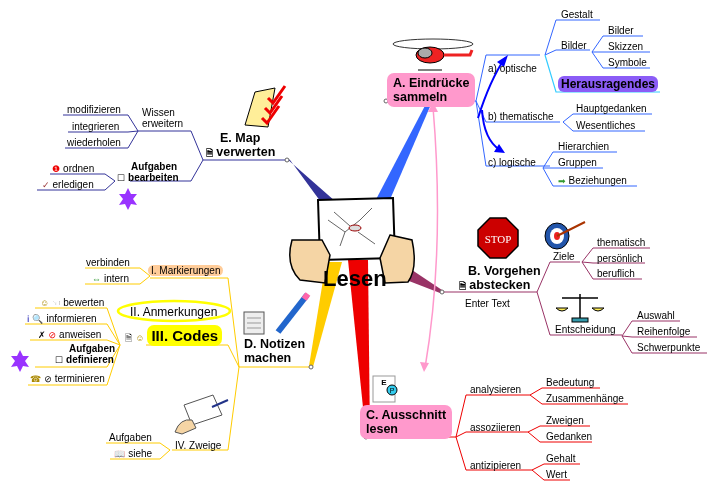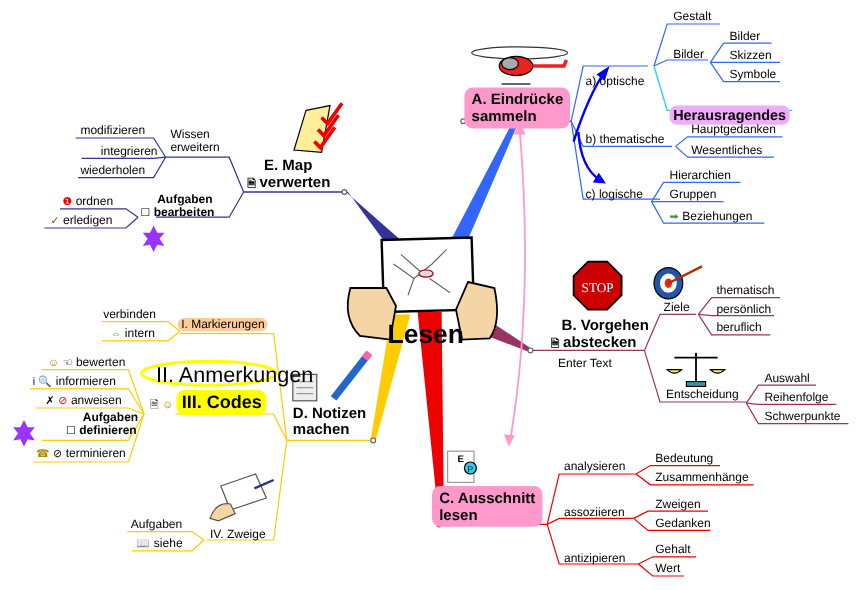--- a/index.html
+++ b/index.html
@@ -187,21 +187,21 @@
 <div class="main pink" style="left:387px;top:73px;">
   <div>A. Eindrücke</div>
   <div>sammeln</div>
 </div>
 <div class="t" style="left:488px;top:43px;margin-top:20px;">a) optische</div>
 <div class="t" style="left:561px;top:9px;">Gestalt</div>
 <div class="t" style="left:561px;top:40px;">Bilder</div>
 <div class="t" style="left:608px;top:25px;">Bilder</div>
 <div class="t" style="left:608px;top:41px;">Skizzen</div>
 <div class="t" style="left:608px;top:57px;">Symbole</div>
-<div class="m" style="left:558px;top:88px;background:#f0abfc;border-radius:6px;padding:1px 3px;">Herausragendes</div>
+<div class="m" style="left:558px;top:76px;background:#8b5cf6;border-radius:6px;padding:1px 3px;">Herausragendes</div>
 <div class="t" style="left:488px;top:111px;">b) thematische</div>
 <div class="t" style="left:576px;top:103px;">Hauptgedanken</div>
 <div class="t" style="left:576px;top:120px;">Wesentliches</div>
 <div class="t" style="left:488px;top:157px;">c) logische</div>
 <div class="t" style="left:558px;top:141px;">Hierarchien</div>
 <div class="t" style="left:558px;top:157px;">Gruppen</div>
 <div class="t" style="left:558px;top:175px;">
   <span class="ico" style="color:#339933">➡</span><span>Beziehungen</span>
 </div>
 
@@ -235,21 +235,21 @@
 
 <div class="main" style="left:244px;top:337px;">
   <div>D. Notizen</div>
   <div>machen</div>
 </div>
 <div class="t" style="left:148px;top:265px;background:#ffcc99;border-radius:6px;padding:0 3px;">I. Markierungen</div>
 <div class="t" style="left:86px;top:257px;">verbinden</div>
 <div class="t" style="left:92px;top:273px;">
   <span class="ico" style="color:#339933">⇔</span><span>intern</span>
 </div>
-<div class="t" style="left:130px;top:305px;font-size:18px;line-height:14px;">II. Anmerkungen</div>
+<div class="t" style="left:130px;top:305px;font-size:12px;line-height:14px;">II. Anmerkungen</div>
 <div style="position:absolute;left:125px;top:327px;white-space:nowrap;">
   <span class="ico">🗎</span><span class="ico" style="color:#aa8800">☺</span><span style="font-size:15px;font-weight:bold;background:#ffff00;border-radius:7px;padding:2px 4px;">III. Codes</span>
 </div>
 <div class="t" style="left:40px;top:297px;">
   <span class="ico" style="color:#aa8800">☺</span><span class="ico">☜</span><span>bewerten</span>
 </div>
 <div class="t" style="left:27px;top:313px;">
   <span class="ico" style="color:#0000aa">ℹ</span><span class="ico" style="color:#3399ff">🔍</span><span>informieren</span>
 </div>
 <div class="t" style="left:38px;top:329px;">
@@ -270,21 +270,21 @@
 
 <div class="main" style="left:206px;top:131px;">
   <div style="padding-left:14px;">E.  Map</div>
   <div><span class="ico">🗎</span><span>verwerten</span></div>
 </div>
 <div class="t" style="left:142px;top:107px;">
   <div>Wissen</div>
   <div>erweitern</div>
 </div>
 <div class="t" style="left:67px;top:104px;">modifizieren</div>
-<div class="t" style="left:84px;top:121px;">integrieren</div>
+<div class="t" style="left:72px;top:121px;">integrieren</div>
 <div class="t" style="left:67px;top:137px;">wiederholen</div>
 <div class="t" style="left:117px;top:161px;font-weight:bold;">
   <div style="padding-left:14px;">Aufgaben</div>
   <div><span class="ico" style="font-weight:normal">☐</span><span>bearbeiten</span></div>
 </div>
 <div class="t" style="left:52px;top:163px;">
   <span class="ico" style="color:#ee0000">❶</span><span>ordnen</span>
 </div>
 <div class="t" style="left:42px;top:179px;">
   <span class="ico" style="color:#993333">✓</span><span>erledigen</span>

